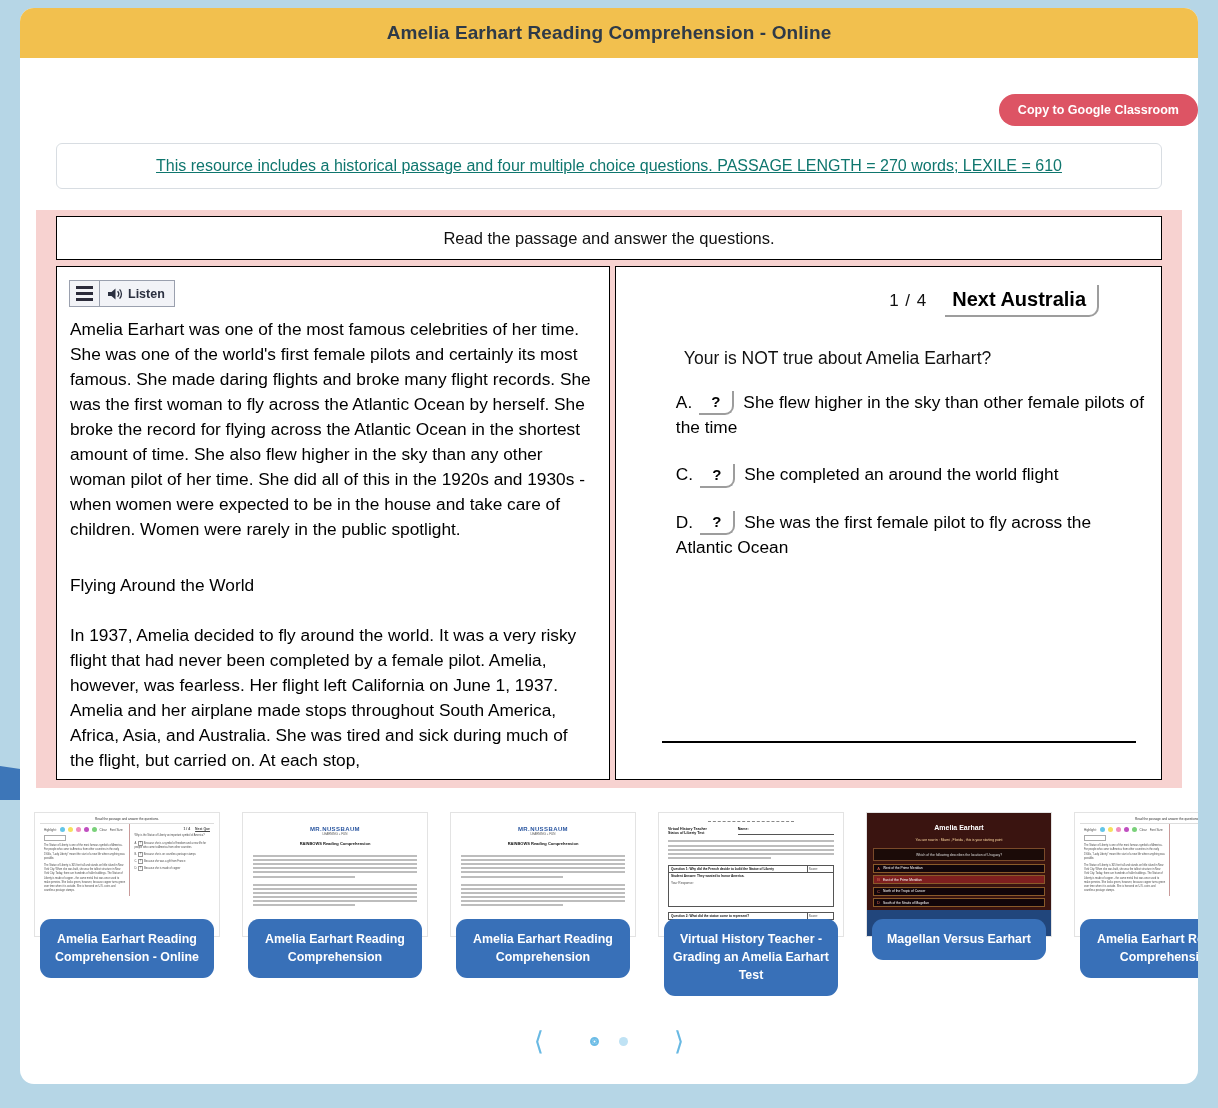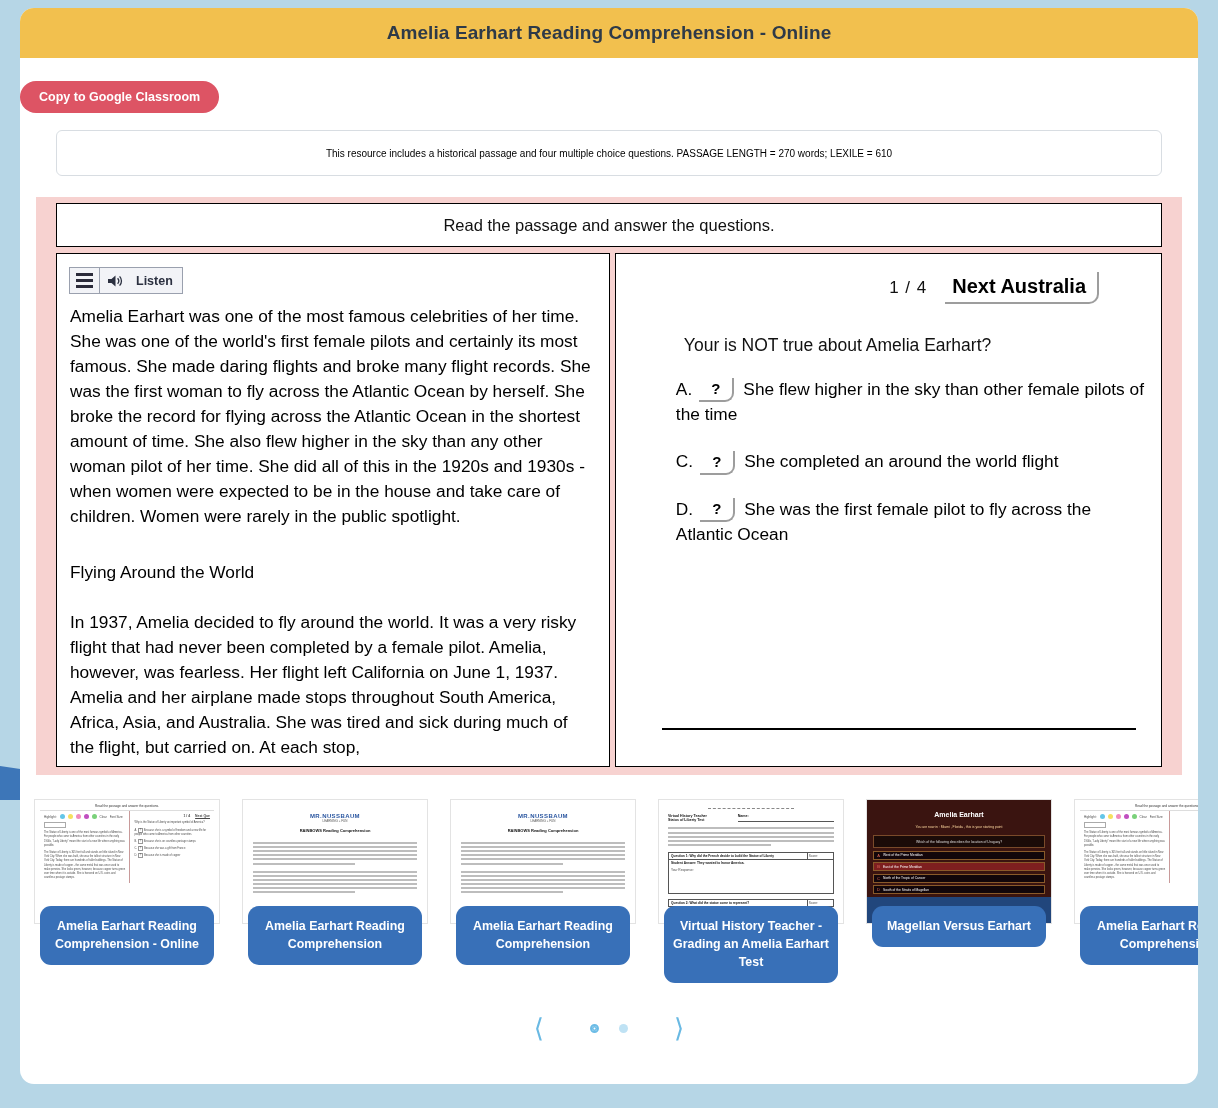--- a/index.html
+++ b/index.html
@@ -32,37 +32,37 @@
   .titlebar {
     height: 50px; background: #f2c04e;
     display: flex; align-items: center; justify-content: center;
   }
   .titlebar .t {
     font-size: 19px; font-weight: bold; color: #2e3a48;
     letter-spacing: .1px;
   }
 
   
-  .copywrap { display: flex; justify-content: flex-start; padding-top: 23px; }
+  .copywrap { display: flex; justify-content: flex-end; padding-top: 36px; }
   .copybtn {
     background: #dd5464; color: #fff;
     border: none; border-radius: 18px;
     font-family: "Liberation Sans", sans-serif;
     font-size: 12.5px; font-weight: bold;
     padding: 9px 19px; cursor: pointer;
   }
 
   
   .infobox {
     margin: 17px 36px 0 36px;
     border: 1px solid #d8dde2; border-radius: 6px;
     height: 46px;
     display: flex; align-items: center; justify-content: center;
   }
-  .infobox .txt { color: #000000; font-size: 10px; }
+  .infobox .txt { color: #0f766e; font-size: 16px; text-decoration: underline; }
 
   
   .pinkband {
     margin: 21px 16px 0 16px;
     background: #f7d2d0;
     padding: 6px 20px 8px 20px;
   }
   .readbar {
     background: #fff; border: 1.6px solid #000;
     height: 44px; display: flex; align-items: center; justify-content: center;
@@ -73,21 +73,21 @@
   .panel {
     background: #fff; border: 1.6px solid #000; overflow: hidden;
   }
   .panel.left  { width: 577px; }
   .panel.right { width: 570px; margin-left: 5px; position: relative; }
 
   
   .toolbar { display: flex; margin: 13px 0 0 12px; }
   .tb-btn {
     background: #f2f3f7; border: 1px solid #9aa0ae;
-    height: 27px; display: flex; align-items: center; gap: 12px;
+    height: 27px; display: flex; align-items: center; gap: 4px;
   }
   .tb-btn.hb { width: 30px; justify-content: center; border-right: none; }
   .tb-btn.ls { padding: 0 9px 0 7px; }
   .hamburger { display: flex; flex-direction: column; gap: 2.5px; }
   .hamburger i { display: block; width: 17px; height: 3.2px; background: #2b2b3a; }
   .speaker { display: flex; align-items: center; }
   .listen-label { font-size: 12.5px; font-weight: bold; color: #2b3040; }
 
   .passage { padding: 10px 14px 0 13px; }
   .passage p {

